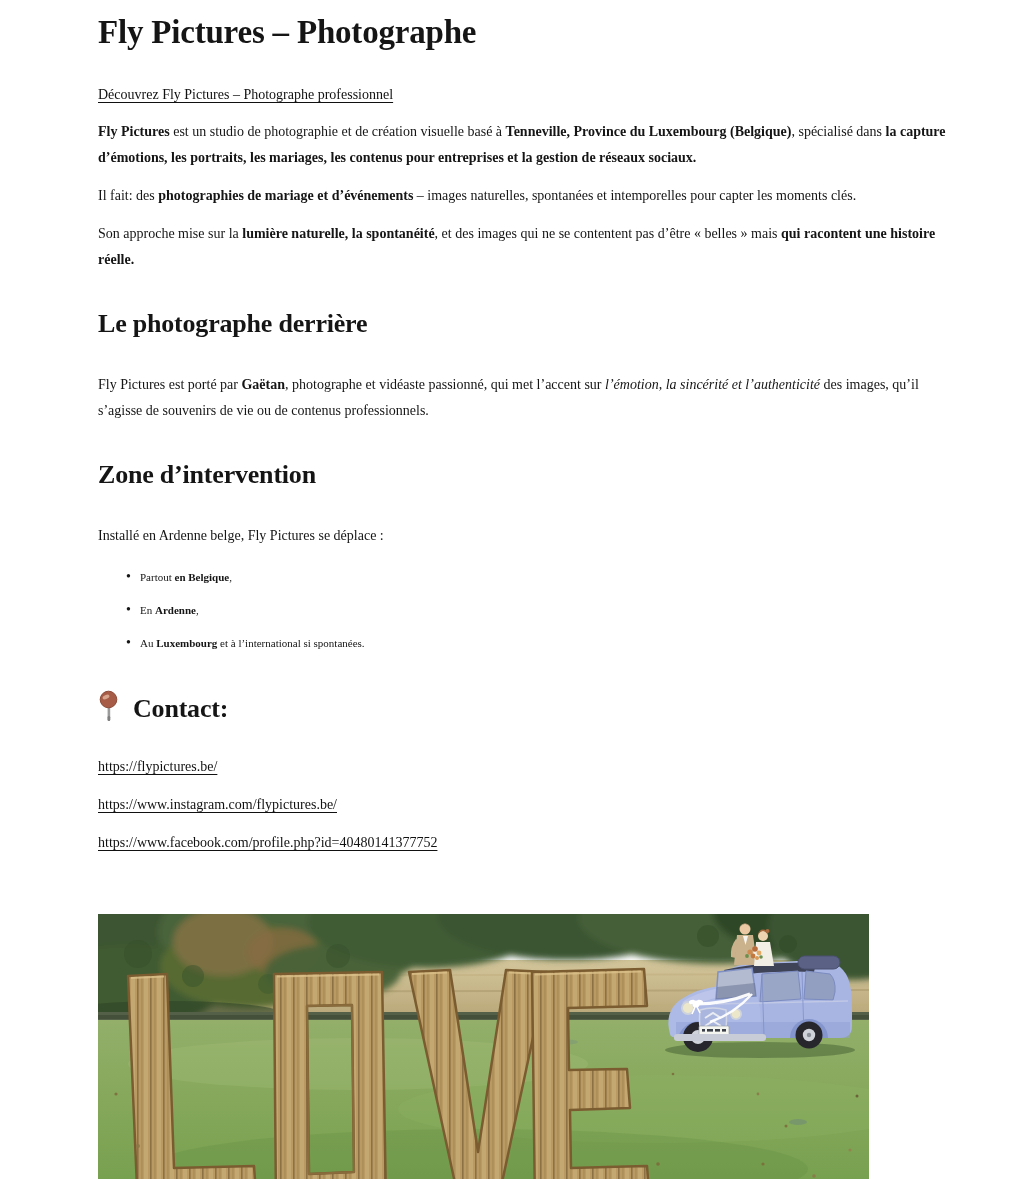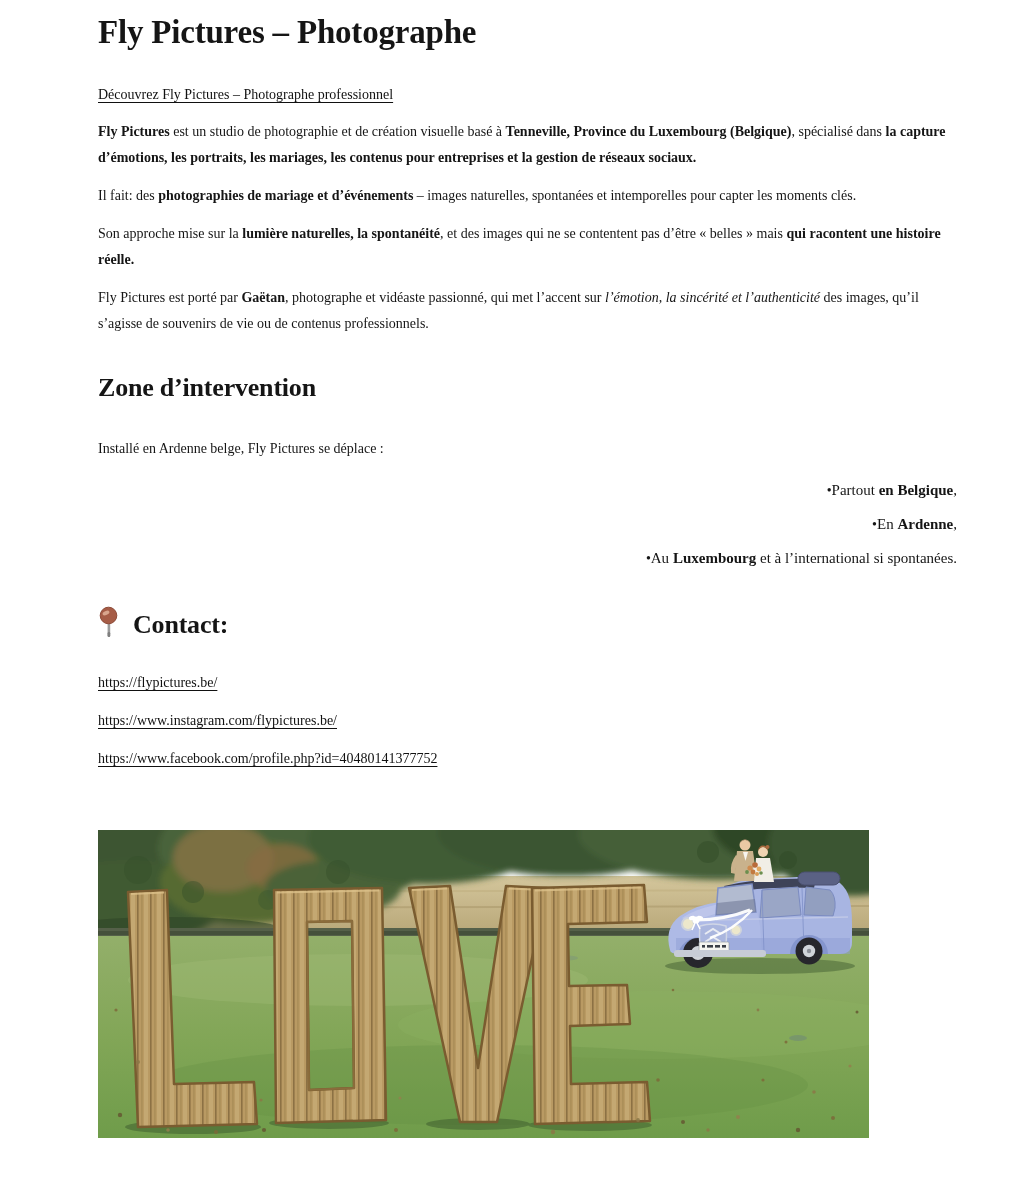--- a/index.html
+++ b/index.html
@@ -4,43 +4,44 @@
 <style>
   html,body{margin:0;padding:0;background:#ffffff;color:#151515;}
   body{font-family:"Liberation Serif","DejaVu Serif",serif;width:1017px;}
   .page{padding:14px 60px 20px 98px;width:859px;box-sizing:content-box;}
   h1{font-size:33px;line-height:36px;font-weight:700;letter-spacing:-.2px;margin:0 0 32px 0;}
   h2{font-size:26px;line-height:30px;font-weight:700;letter-spacing:-.2px;margin:36px 0 33px 0;}
   p{font-size:14px;line-height:26px;margin:0 0 12px 0;}
   a{color:#111;text-decoration:underline;text-underline-offset:3px;text-decoration-thickness:1px;cursor:pointer;}
   .intro-link-wrap{margin:0 0 11px 0;}
   .lead-list{list-style:none;margin:15px 0 12px 0;padding:0 0 0 28px;}
-  .lead-list li{font-size:15px;line-height:26px;margin:0 0 7px 0;text-align:right;}
+  .lead-list li{font-size:11px;line-height:26px;margin:0 0 7px 0;}
   .lead-list li::before{content:"•";display:inline-block;width:14px;font-size:14px;}
   .contact-heading{display:flex;align-items:flex-end;gap:14px;margin:34px 0 30px 0;}
   .contact-link-wrap{margin:12px 0 11px 0;}
   figure{margin:58px 0 0 0;padding:0;width:771px;height:308px;}
   figure svg{display:block;}
   b{font-weight:700;} i{font-style:italic;}
 </style>
 <title>Fly Pictures – Photographe</title></head>
 <body>
 
 <main class="page">
 
   <h1>Fly Pictures – Photographe</h1>
 
   <p class="intro-link-wrap"><a>Découvrez Fly Pictures – Photographe professionnel</a></p>
 
   <p><b>Fly Pictures</b><span> est un studio de photographie et de création visuelle basé à </span><b>Tenneville, Province du Luxembourg (Belgique)</b><span>, spécialisé dans </span><b>la capture d’émotions, les portraits, les mariages, les contenus pour entreprises et la gestion de réseaux sociaux.</b></p>
 
   <p><span>Il fait: des </span><b>photographies de mariage et d’événements</b><span> – images naturelles, spontanées et intemporelles pour capter les moments clés.</span></p>
 
-  <p><span>Son approche mise sur la </span><b>lumière naturelles, la spontanéité</b><span>, et des images qui ne se contentent pas d’être « belles » mais </span><b>qui racontent une histoire réelle.</b></p>
-
+  <p><span>Son approche mise sur la </span><b>lumière naturelle, la spontanéité</b><span>, et des images qui ne se contentent pas d’être « belles » mais </span><b>qui racontent une histoire réelle.</b></p>
+
+  <h2>Le photographe derrière</h2>
 
   <p><span>Fly Pictures est porté par </span><b>Gaëtan</b><span>, photographe et vidéaste passionné, qui met l’accent sur </span><i>l’émotion, la sincérité et l’authenticité</i><span> des images, qu’il s’agisse de souvenirs de vie ou de contenus professionnels.</span></p>
 
   <h2>Zone d’intervention</h2>
 
   <p>Installé en Ardenne belge, Fly Pictures se déplace :</p>
 
   <ul class="lead-list">
     <li><span>Partout </span><b>en Belgique</b><span>,</span></li>
     <li><span>En </span><b>Ardenne</b><span>,</span></li>

